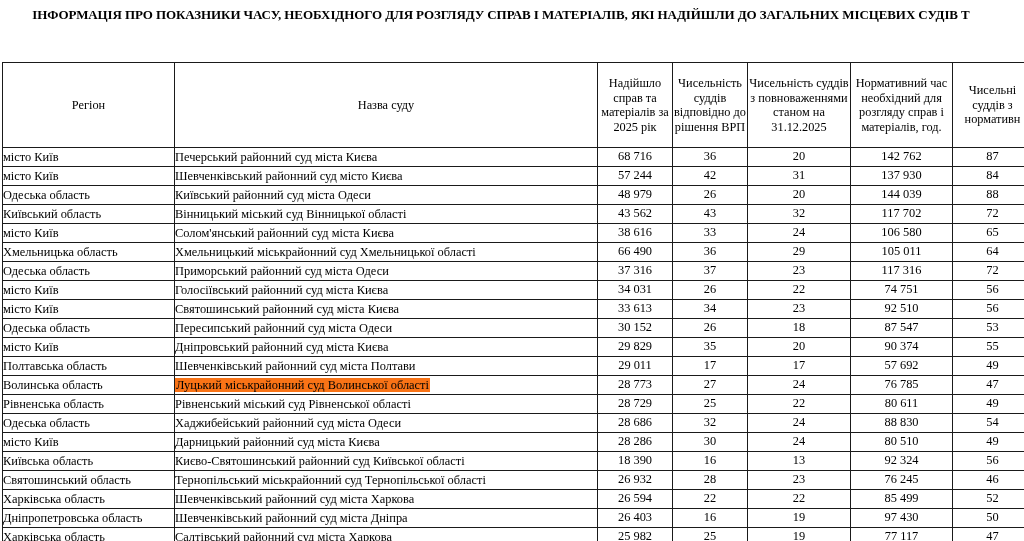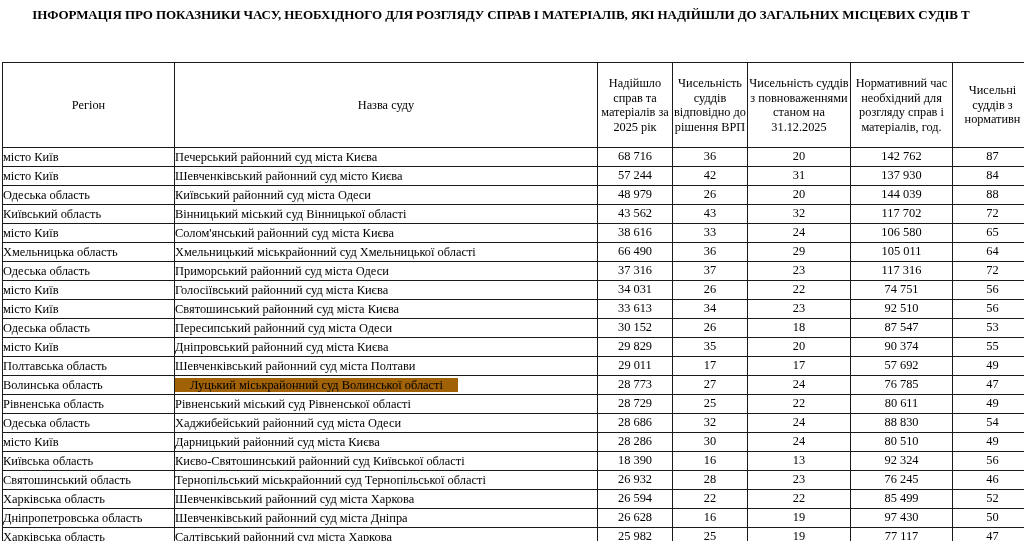--- a/index.html
+++ b/index.html
@@ -90,22 +90,22 @@
   
   col.c-region   { width: 172px; }
   col.c-court    { width: 423px; }
   col.c-cases    { width: 75px;  }
   col.c-vrp      { width: 75px;  }
   col.c-powers   { width: 103px; }
   col.c-normtime { width: 102px; }
   col.c-normnum  { width: 80px;  }
 
   .hl {
-    background: #a16207;
-    padding: 0 15px;
+    background: #f97316;
+    padding: 0 1px;
   }
 </style>
 </head>
 <body>
 
 <div id="page">
 
   <div class="doc-title">
     <span class="line1">ІНФОРМАЦІЯ ПРО ПОКАЗНИКИ ЧАСУ, НЕОБХІДНОГО ДЛЯ РОЗГЛЯДУ СПРАВ І МАТЕРІАЛІВ, ЯКІ НАДІЙШЛИ ДО ЗАГАЛЬНИХ МІСЦЕВИХ СУДІВ  Т</span>
   </div>
@@ -300,21 +300,21 @@
             <td>Шевченківський районний суд міста Харкова</td>
             <td class="num">26 594</td>
             <td class="num">22</td>
             <td class="num">22</td>
             <td class="num">85 499</td>
             <td class="num">52</td>
           </tr>
           <tr>
             <td>Дніпропетровська область</td>
             <td>Шевченківський районний суд міста Дніпра</td>
-            <td class="num">26 628</td>
+            <td class="num">26 403</td>
             <td class="num">16</td>
             <td class="num">19</td>
             <td class="num">97 430</td>
             <td class="num">50</td>
           </tr>
           <tr>
             <td>Харківська область</td>
             <td>Салтівський районний суд міста Харкова</td>
             <td class="num">25 982</td>
             <td class="num">25</td>

